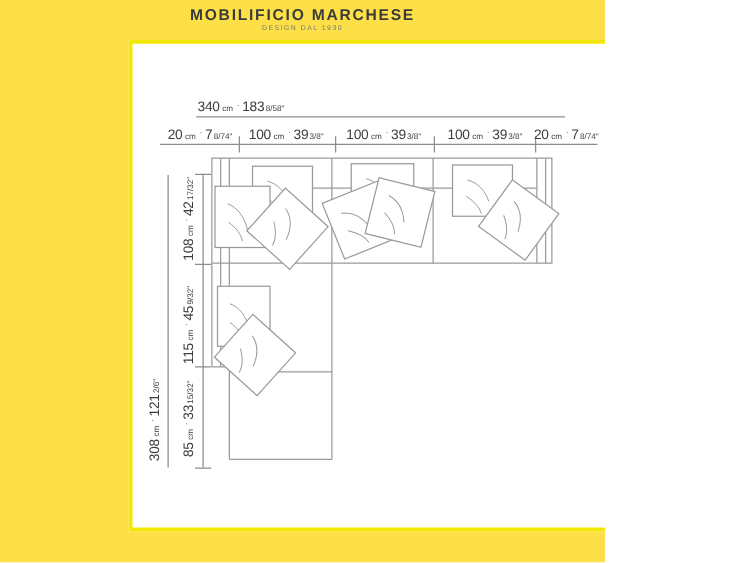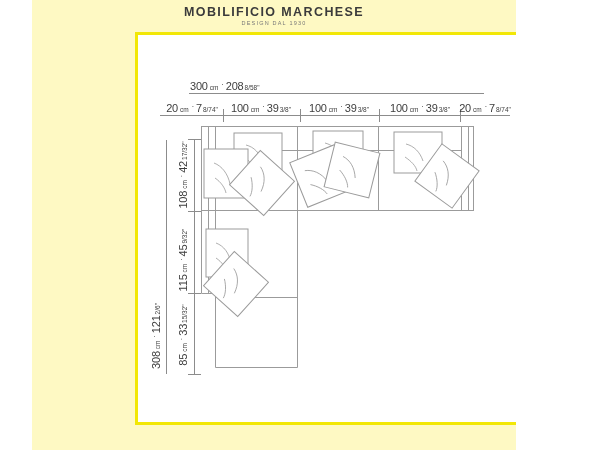--- a/index.html
+++ b/index.html
@@ -1,17 +1,17 @@
 <!DOCTYPE html>
 <html><head>
 <meta charset="utf-8">
 <style>
   html,body{margin:0;padding:0;background:#ffffff;}
-  #stage{position:relative;width:484px;height:450px;background:#fef9c3;overflow:hidden;
-         font-family:"Liberation Sans",sans-serif;margin-left:32px;}
+  #stage{position:relative;width:484px;height:450px;background:#fde047;overflow:hidden;
+         font-family:"Liberation Sans",sans-serif;}
   
   .brand{position:absolute;top:5px;left:0;width:100%;text-align:center;
          font-size:12.5px;font-weight:bold;letter-spacing:1.4px;color:#3b3b3b;}
   .tagline{position:absolute;top:20px;left:0;width:100%;text-align:center;
          font-size:5.5px;letter-spacing:1.2px;color:#787878;}
   
   .frame{position:absolute;left:103px;top:32px;width:388px;height:387px;
          border:3px solid #f2e705;background:#fff;}
   .title{position:absolute;left:122px;top:45px;font-size:16px;font-weight:500;
          color:#262626;letter-spacing:.2px;}
@@ -107,21 +107,21 @@
         <path fill="none" stroke-width=".8" d="M184,243 C192,246 197,253 199,263 M184,258 C190,262 194,268 195,273"></path>
       </g>
       <g transform="rotate(42 204 284)">
         <rect x="181" y="261" width="46" height="46"></rect>
         <path fill="none" stroke-width=".8" d="M192,274 C200,276 206,282 209,292 M192,288 C198,292 203,298 204,303"></path>
       </g>
     </g>
   </svg>
 
   <div class="dim" style="left:158px;top:79px">
-    <span class="n">300</span><span class="u">cm</span><span class="s">·</span><span class="n">208</span><span class="f">8/58"</span>
+    <span class="n">340</span><span class="u">cm</span><span class="s">·</span><span class="n">183</span><span class="f">8/58"</span>
   </div>
 
   <div class="dim h" style="left:160px;top:101px">
     <span class="n">20</span><span class="u">cm</span><span class="s">·</span><span class="n">7</span><span class="f">8/74"</span>
   </div>
   <div class="dim h" style="left:229px;top:101px">
     <span class="n">100</span><span class="u">cm</span><span class="s">·</span><span class="n">39</span><span class="f">3/8"</span>
   </div>
   <div class="dim h" style="left:307px;top:101px">
     <span class="n">100</span><span class="u">cm</span><span class="s">·</span><span class="n">39</span><span class="f">3/8"</span>

